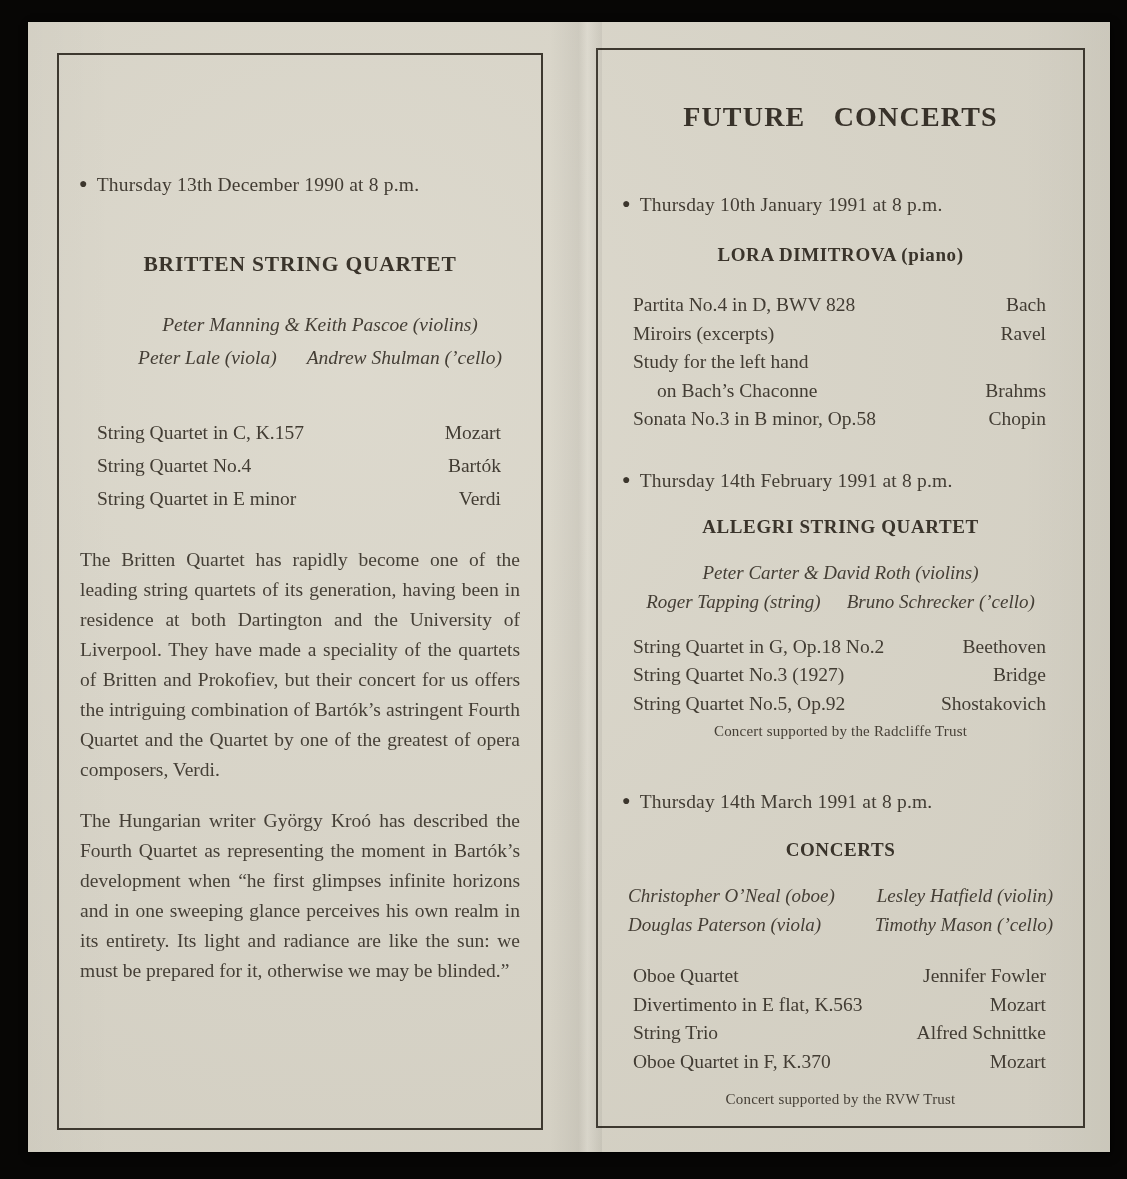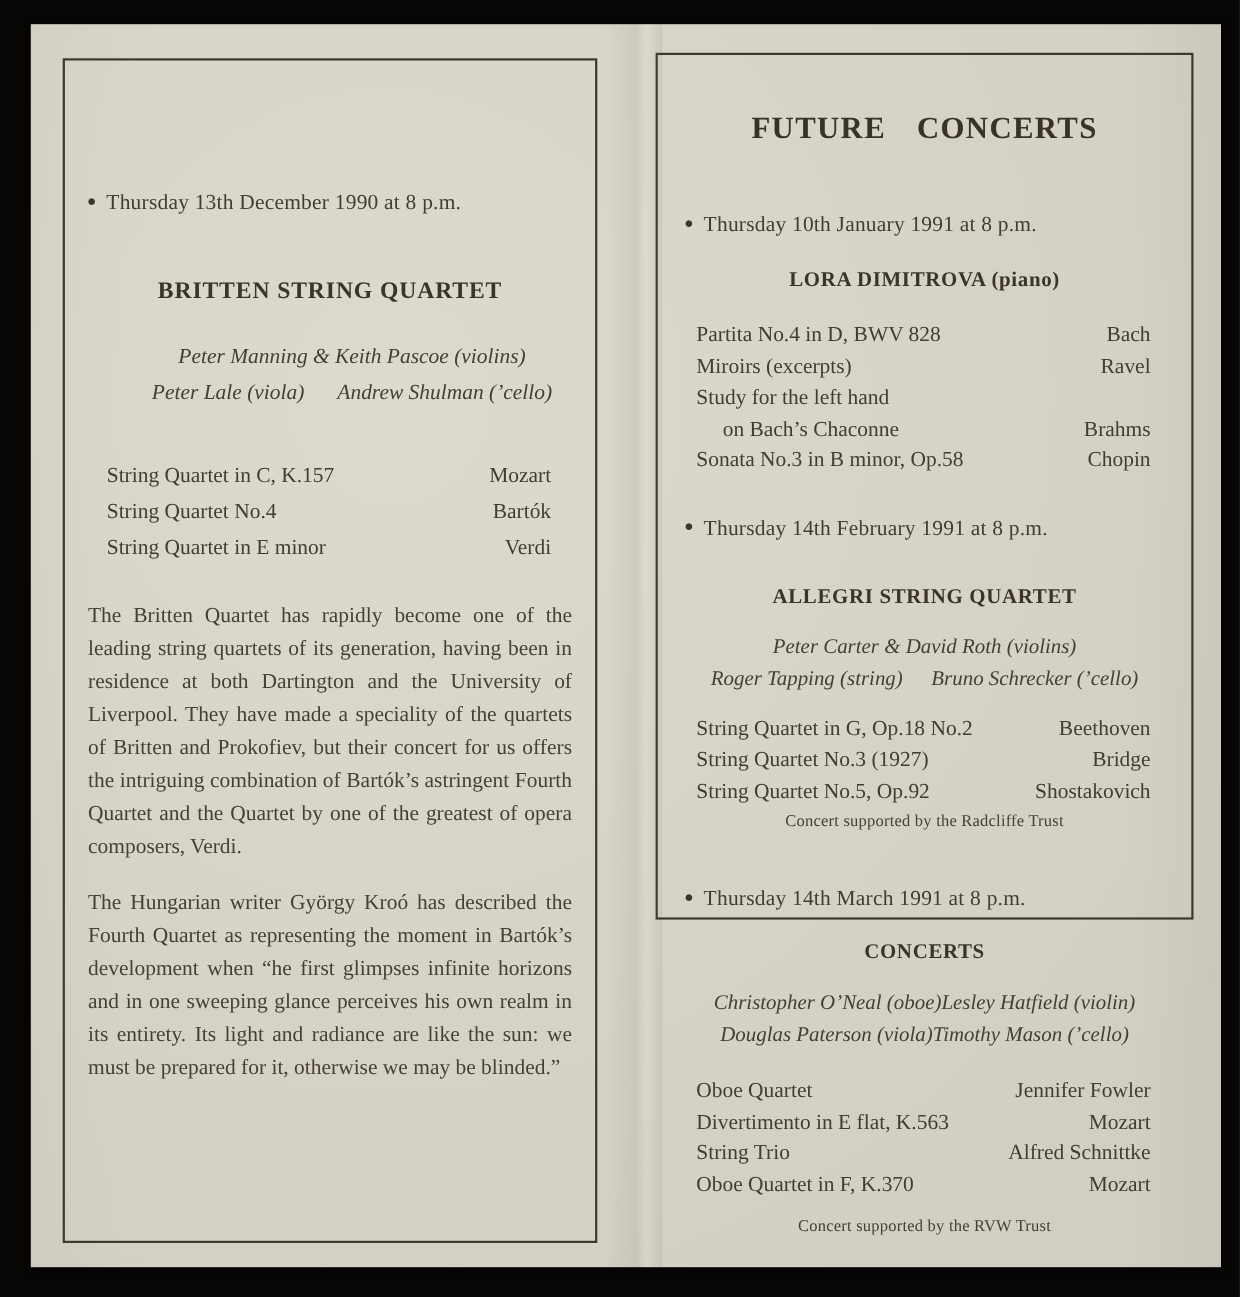--- a/index.html
+++ b/index.html
@@ -29,21 +29,21 @@
     background: linear-gradient(90deg, rgba(0,0,0,0.00) 0%, rgba(0,0,0,0.05) 55%, rgba(255,255,255,0.10) 72%, rgba(0,0,0,0.06) 100%);
     pointer-events: none;
   }
 
   .panel-box {
     position: absolute;
     border: 2px solid #3d382f;
     box-sizing: border-box;
   }
   .panel-left  { left: 29px;  top: 31px; width: 486px; height: 1077px; }
-  .panel-right { left: 568px; top: 26px; width: 489px; height: 788px; }
+  .panel-right { left: 568px; top: 26px; width: 489px; height: 1080px; }
 
   .date-row {
     display: flex; align-items: center;
     font-size: 19.5px; line-height: 24px;
     letter-spacing: 0.2px;
     color: #423c33;
   }
   .bullet {
     display: inline-block;
     font-size: 14px;
@@ -103,27 +103,27 @@
   .concert-2 .date-row { margin-top: 35px; }
   .concert-3 .date-row { margin-top: 49px; }
   .ensemble {
     text-align: center;
     font-size: 19px; font-weight: bold;
     letter-spacing: 0.6px;
     line-height: 26px;
     color: #3a342b;
   }
   .concert-1 .ensemble { margin-top: 25px; }
-  .concert-2 .ensemble { margin-top: 37px; }
+  .concert-2 .ensemble { margin-top: 21px; }
   .concert-3 .ensemble { margin-top: 23px; }
 
   .r-performers { margin-top: 18px; }
   .r-performers .performer-row { font-size: 19px; line-height: 29px; gap: 26px; }
   .r-performers.split { padding: 0 30px; }
-  .r-performers.split .performer-row { gap: 0; }
+  .r-performers.split .performer-row { justify-content: space-between; gap: 0; }
 
   .r-works { padding: 0 37px 0 35px; }
   .r-works .work-row { font-size: 19.5px; line-height: 28.5px; }
   .concert-1 .r-works { margin-top: 23px; }
   .concert-2 .r-works { margin-top: 17px; }
   .concert-3 .r-works { margin-top: 23px; }
   .work-row.indent .work-title { padding-left: 24px; }
 
   .support-note {
     text-align: center;

